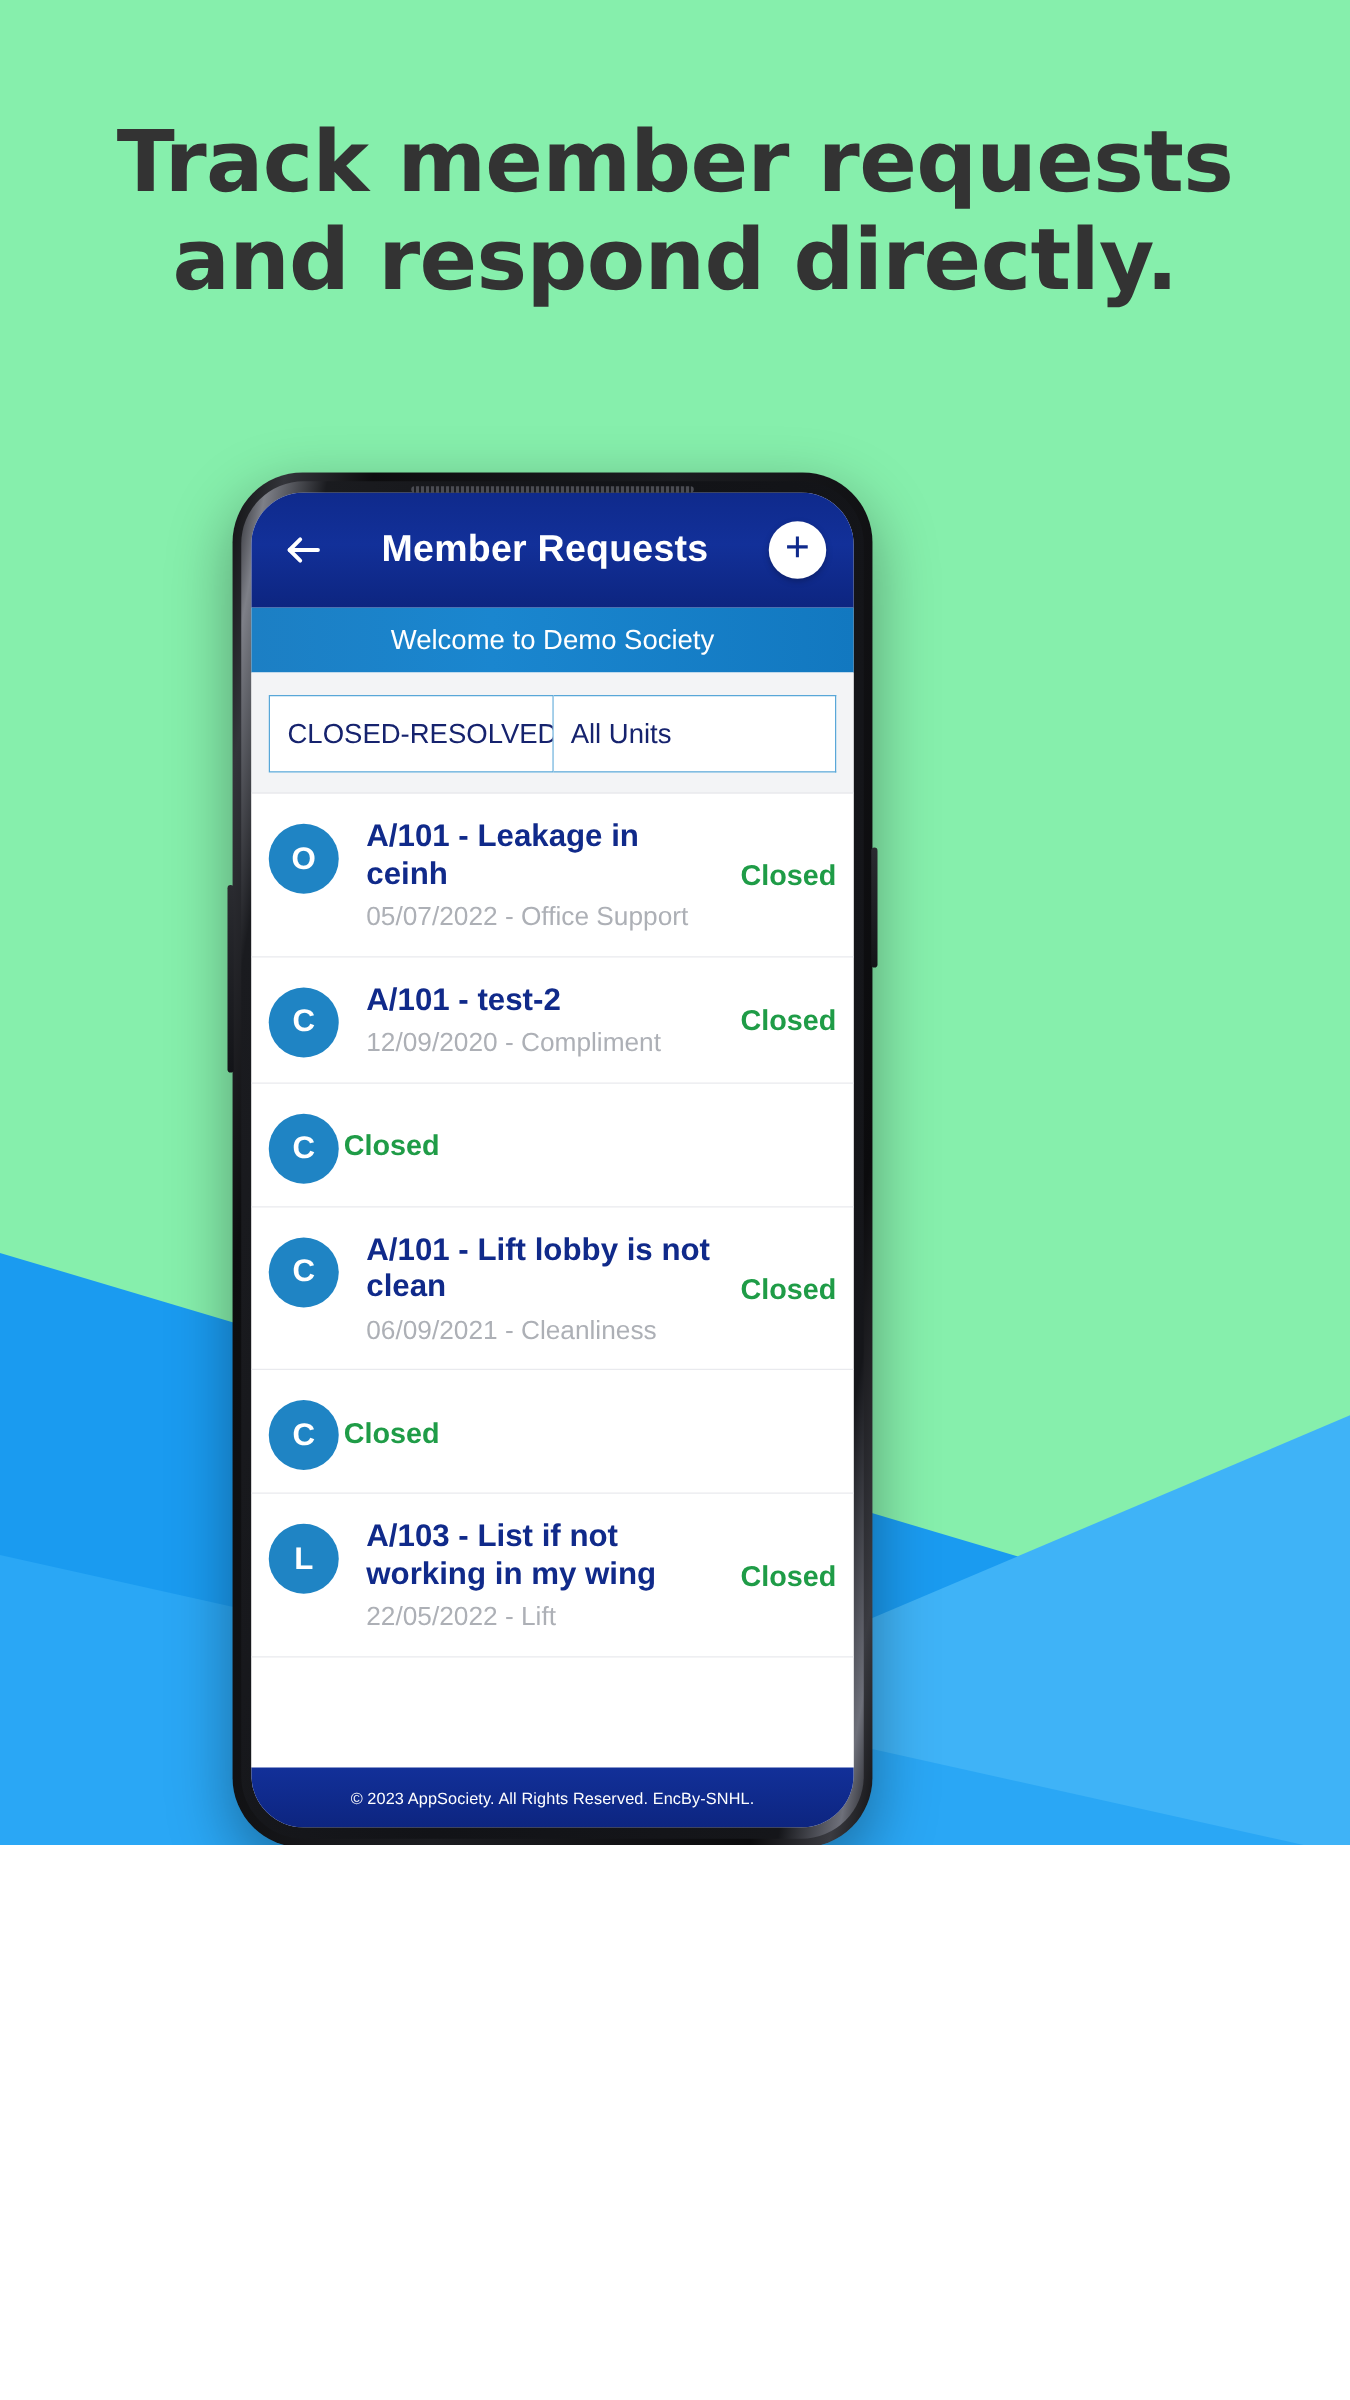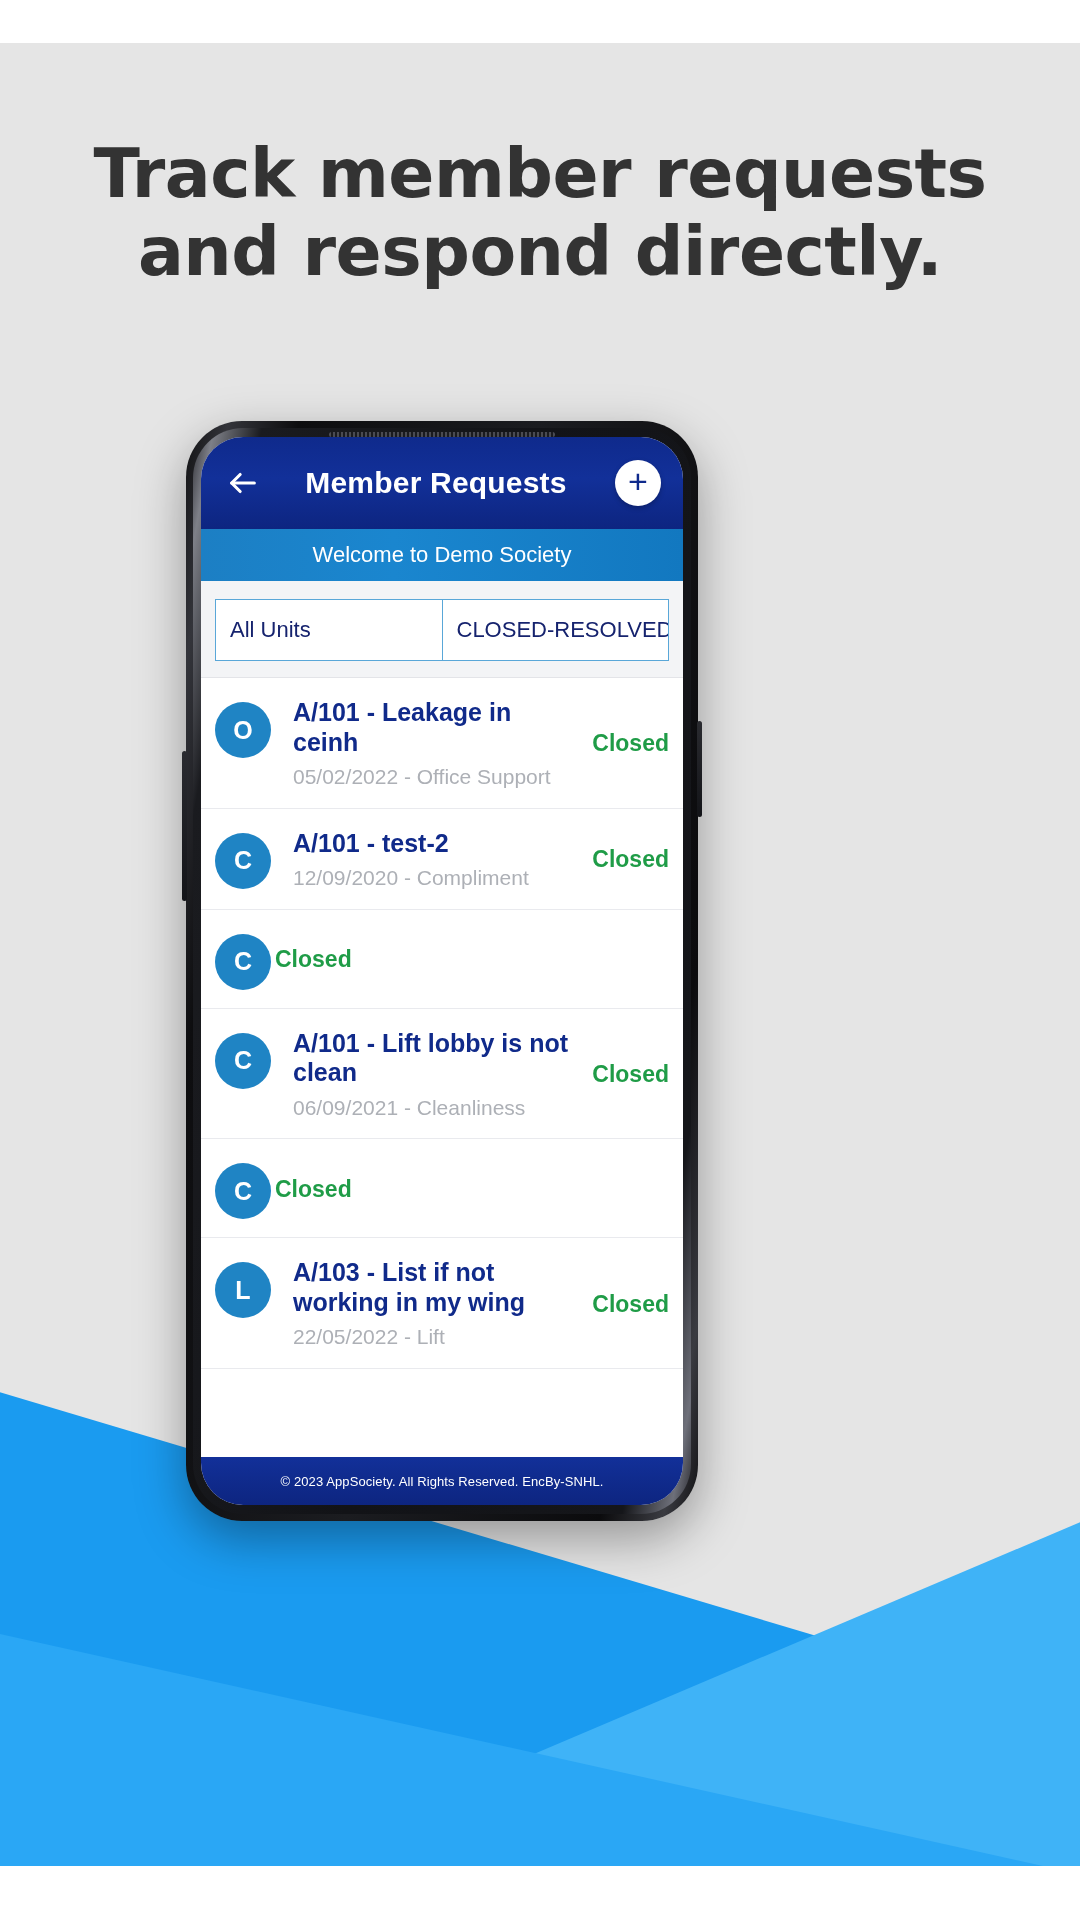--- a/index.html
+++ b/index.html
@@ -4,21 +4,21 @@
 <style>
   * { box-sizing: border-box; margin: 0; padding: 0; }
   html, body {
     width: 1080px; height: 1920px;
     font-family: "Liberation Sans", sans-serif;
     background: #ffffff;
     overflow: hidden;
   }
 
   
-  .page { position: relative; width: 1080px; height: 1823px; background: #e5e5e5; overflow: hidden; margin-top: 43px; }
+  .page { position: relative; width: 1080px; height: 1476px; background: #86efac; overflow: hidden; }
 
   .bg-wave-1 {
     position: absolute; left: -40px; bottom: -60px;
     width: 1180px; height: 880px;
     background: #1a9bf0;
     clip-path: polygon(0% 38%, 100% 78%, 100% 100%, 0% 100%);
     z-index: 0;
   }
   .bg-wave-2 {
     position: absolute; left: -40px; bottom: -120px;
@@ -205,32 +205,32 @@
           <div class="appbar-title">Member Requests</div>
           <div class="add-fab">
             <span class="plus">+</span>
           </div>
         </div>
 
         <div class="welcome-bar">Welcome to Demo Society</div>
 
         <div class="filter-panel">
           <div class="filter-row">
+            <div class="filter-box">CLOSED-RESOLVED</div>
             <div class="filter-box">All Units</div>
-            <div class="filter-box">CLOSED-RESOLVED</div>
           </div>
         </div>
 
         <div class="list">
 
           <div class="list-item">
             <div class="avatar">O</div>
             <div class="item-body">
               <div class="item-title">A/101 - Leakage in ceinh</div>
-              <div class="item-sub">05/02/2022 - Office Support</div>
+              <div class="item-sub">05/07/2022 - Office Support</div>
             </div>
             <div class="item-status">Closed</div>
           </div>
 
           <div class="list-item">
             <div class="avatar">C</div>
             <div class="item-body">
               <div class="item-title">A/101 - test-2</div>
               <div class="item-sub">12/09/2020 - Compliment</div>
             </div>

